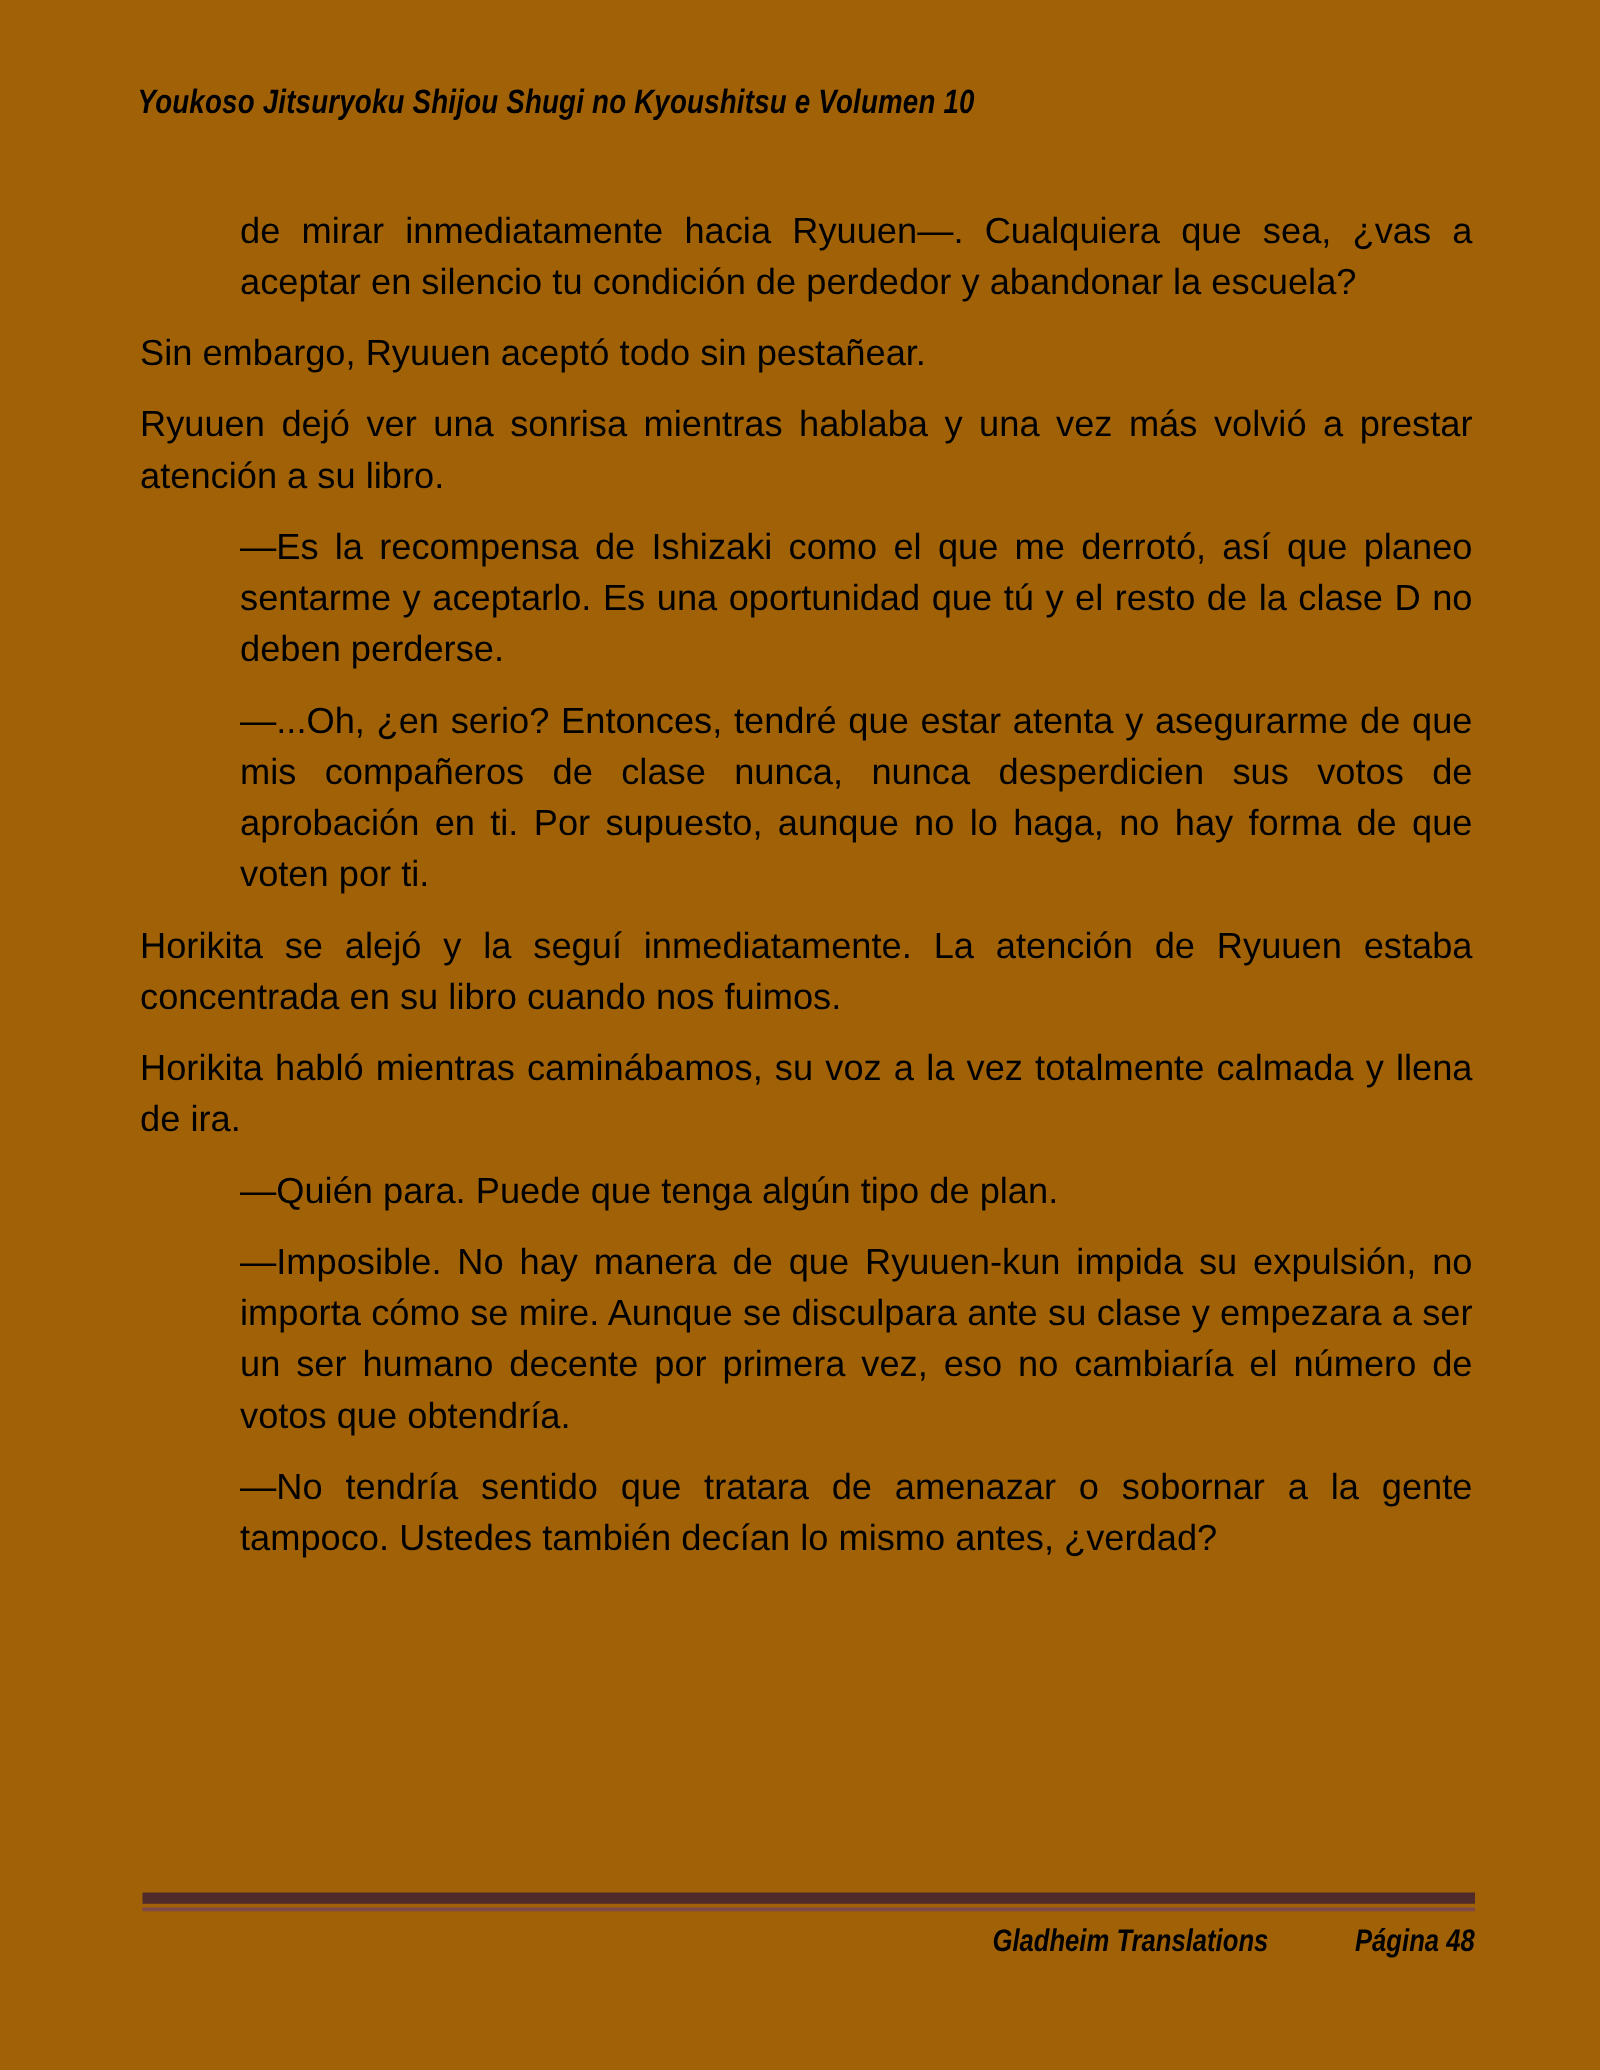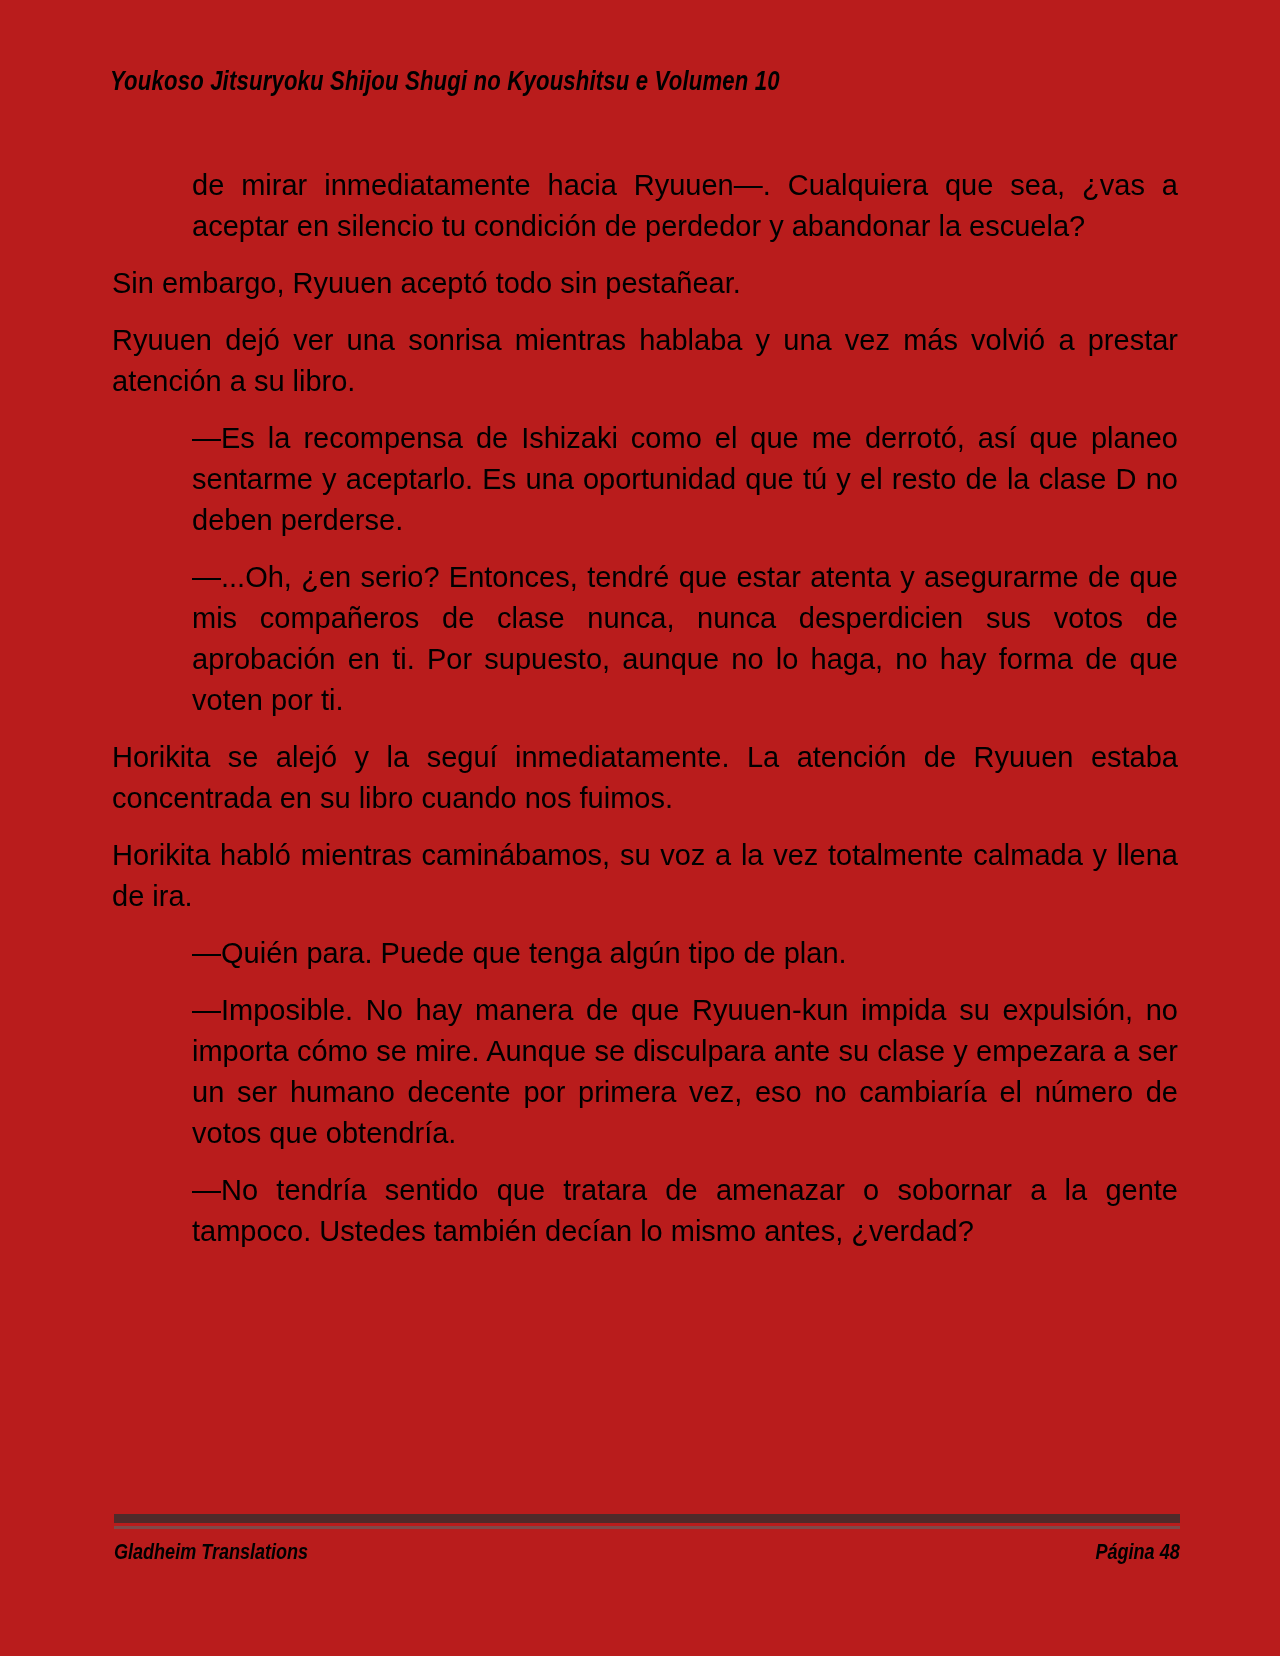--- a/index.html
+++ b/index.html
@@ -1,20 +1,20 @@
 <!DOCTYPE html>
 <html><head>
 <meta charset="utf-8">
 <style>
   html, body { margin: 0; padding: 0; background: #ffffff; }
   .page {
     position: relative;
     width: 1280px;
     height: 1656px;
-    background: #b91c1c;
+    background: #a16207;
     font-family: "Liberation Sans", sans-serif;
     color: #000000;
     overflow: hidden;
     text-decoration: underline;
   }
   .condensed {
     display: inline-block;
     transform: scaleX(0.82);
     transform-origin: 0 50%;
     white-space: nowrap;
@@ -46,24 +46,24 @@
   .footer {
     position: absolute;
     left: 114px;
     top: 1514px;
     width: 1066px;
   }
   .rule-thick { height: 9px; background: #4f2a2a; }
   .rule-thin  { height: 3px; margin-top: 3px; background: #7d4a4a; }
   .footer-row {
     display: flex;
-    justify-content: space-between;
+    justify-content: flex-end;
     align-items: baseline;
     margin-top: 10px;
-    font-size: 22px;
+    font-size: 25px;
     font-weight: bold;
     font-style: italic;
   }
 </style>
 </head>
 <body>
 
 <div class="page">
   <div class="header">
     <span class="condensed">Youkoso Jitsuryoku Shijou Shugi no Kyoushitsu e Volumen 10</span>

